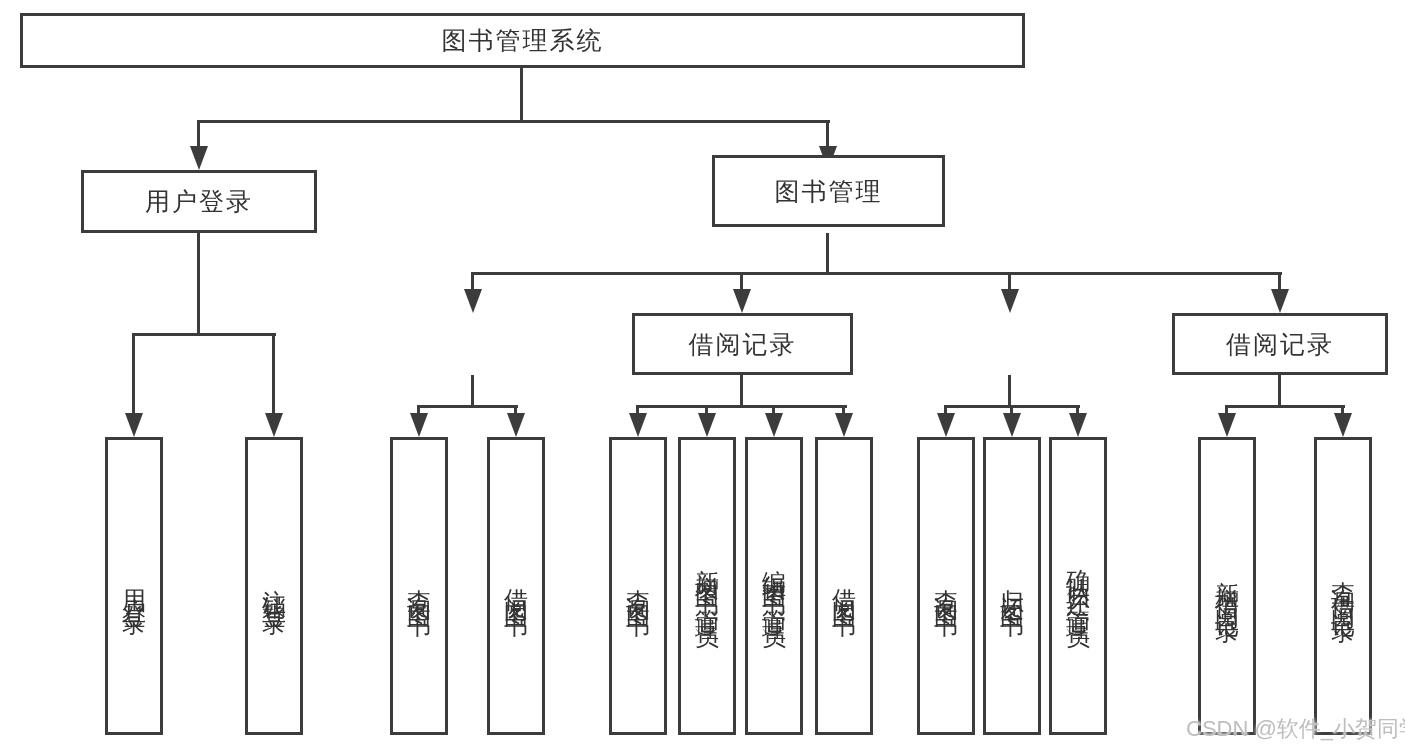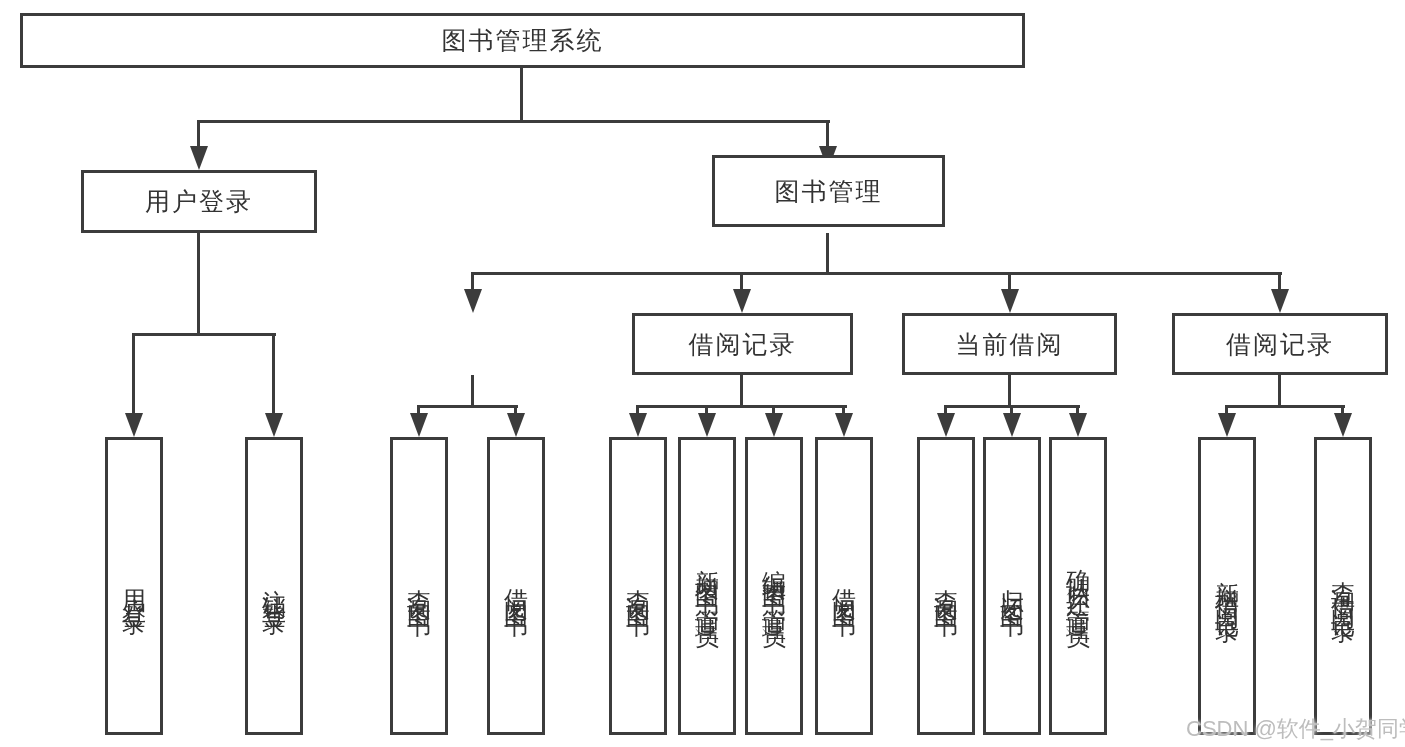--- a/index.html
+++ b/index.html
@@ -140,23 +140,20 @@
   <div class="box hbox" style="left:81px;top:170px;width:236px;height:63px">
     <span>用户登录</span>
   </div>
   <div class="box hbox" style="left:712px;top:155px;width:233px;height:72px">
     <span>图书管理</span>
   </div>
 
   <div class="box hbox" style="left:632px;top:313px;width:221px;height:62px">
     <span>借阅记录</span>
   </div>
-  <div class="box hbox" style="left:902px;top:313px;width:215px;height:62px">
-    <span>当前借阅</span>
-  </div>
   <div class="box hbox" style="left:1172px;top:313px;width:216px;height:62px">
     <span>借阅记录</span>
   </div>
 
   <div class="box vbox" style="left:105px;top:437px;width:58px;height:298px">
     <span>用户登录</span>
   </div>
   <div class="box vbox" style="left:245px;top:437px;width:58px;height:298px">
     <span>注销登录</span>
   </div>

